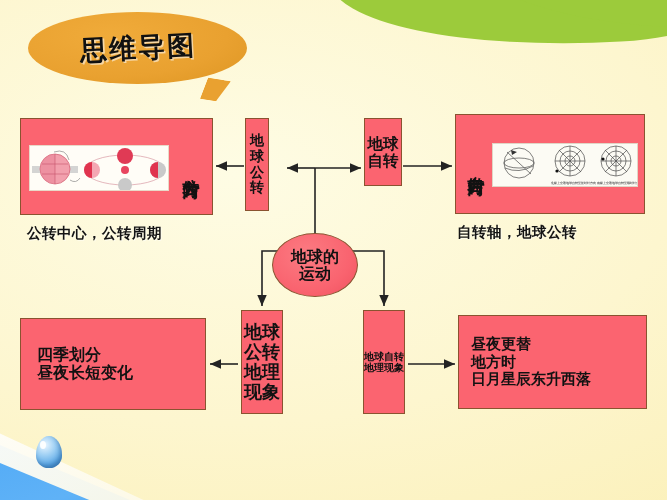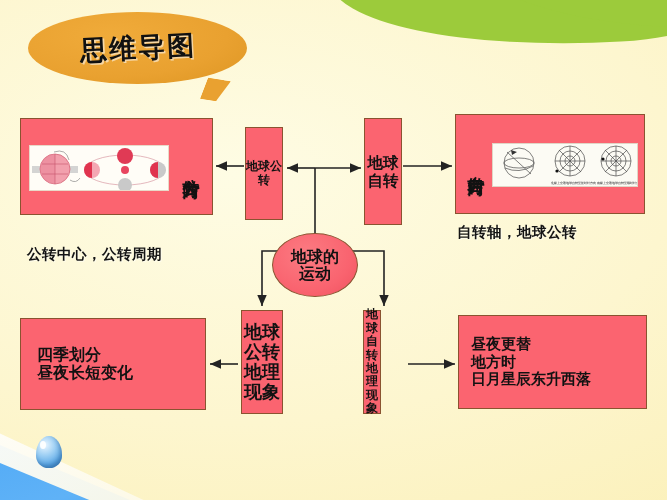--- a/index.html
+++ b/index.html
@@ -125,40 +125,40 @@
     position:absolute; left:4px; top:2px; bottom:2px; width:32px;
     display:flex; align-items:center; justify-content:center;
     font-size:17px;
   }
 
   .caption {
     position:absolute; font-size:14.5px; font-weight:bold; color:#141414;
     letter-spacing:.5px;
     text-shadow:1px 1px 0 rgba(255,255,255,.5);
   }
-  #caption-revolve { left:27px; top:224px;margin-top:21px; }
+  #caption-revolve { left:27px; top:224px; }
   #caption-rotate  { left:457px; top:223px; }
 
   
-  #box-earth-revolve { left:245px; top:118px; width:38px; height:93px; font-size:12px;margin-top:9px; }
-  #box-earth-rotate  { left:364px; top:118px; width:38px; height:107px; font-size:15.5px; }
+  #box-earth-revolve { left:245px; top:118px; width:24px; height:93px; font-size:14px; }
+  #box-earth-rotate  { left:364px; top:118px; width:38px; height:68px; font-size:15.5px; }
 
   
   #node-center {
     position:absolute; left:272px; top:233px; width:86px; height:64px;
     border-radius:50%;
     background:radial-gradient(ellipse at 40% 32%, #fc7b82 0%, #f9636f 62%, #ef505e 100%);
     border:1.6px solid #8a5330;
     display:flex; flex-direction:column; align-items:center; justify-content:center;
     font-weight:bold; color:#111; font-size:16px; line-height:1.08;text-align:right;
   }
 
   
   #box-revolve-geo { left:241px; top:310px; width:42px; height:104px; font-size:18px; }
-  #box-rotate-geo  { left:363px; top:310px; width:18px; height:104px; font-size:12px;align-items:center; }
+  #box-rotate-geo  { left:363px; top:310px; width:42px; height:104px; font-size:10px;align-items:center; }
 
   
   #box-seasons {
     left:20px; top:318px; width:186px; height:92px;
     flex-direction:column; align-items:flex-start; justify-content:center;
     padding:0 0 0 16px; font-size:16px;
   }
   #box-daynight {
     left:458px; top:315px; width:189px; height:94px;
     flex-direction:column; align-items:flex-start; justify-content:center;

